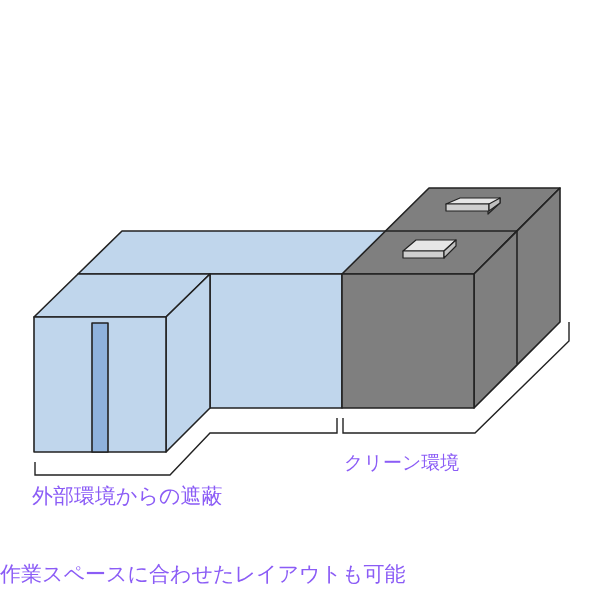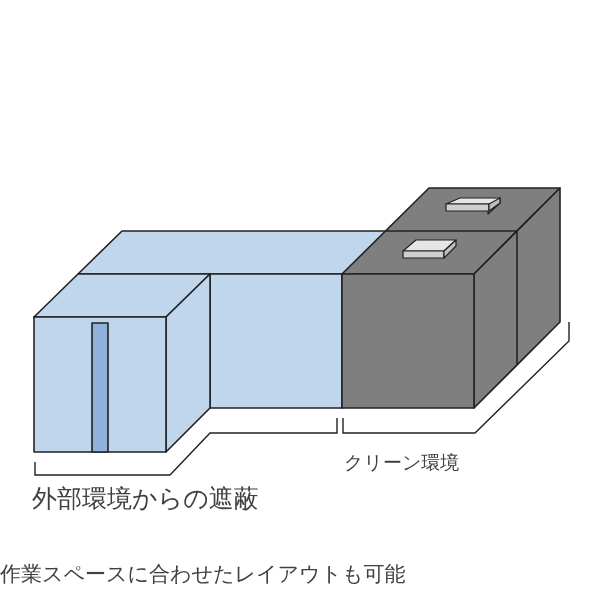--- a/index.html
+++ b/index.html
@@ -1,20 +1,20 @@
 <!DOCTYPE html>
 <html><head>
   <meta charset="utf-8">
   <style>
     html, body { margin: 0; padding: 0; background: #ffffff; }
     body { width: 600px; height: 600px; position: relative; overflow: hidden;
            font-family: "DejaVu Sans", "Liberation Sans", sans-serif; }
     #diagram { position: absolute; left: 0; top: 0; width: 600px; height: 600px; }
-    .label { position: absolute; color: #404040; white-space: nowrap; }
-    #label-left { left: 32px; top: 482px; font-size: 25px; }
+    .label { position: absolute; color: #8b5cf6; white-space: nowrap; }
+    #label-left { left: 32px; top: 482px; font-size: 21px; }
     #label-right { left: 344px; top: 450px; font-size: 19px; }
     #caption { left: 0; width: 600px; top: 560px; text-align: left; font-size: 21px; }
   </style>
 </head>
 <body>
 
 <svg id="diagram" viewBox="0 0 600 600" xmlns="http://www.w3.org/2000/svg">
   <g stroke="#222222" stroke-width="1.6" stroke-linejoin="round">
 
     <g fill="#c0d6ec">

